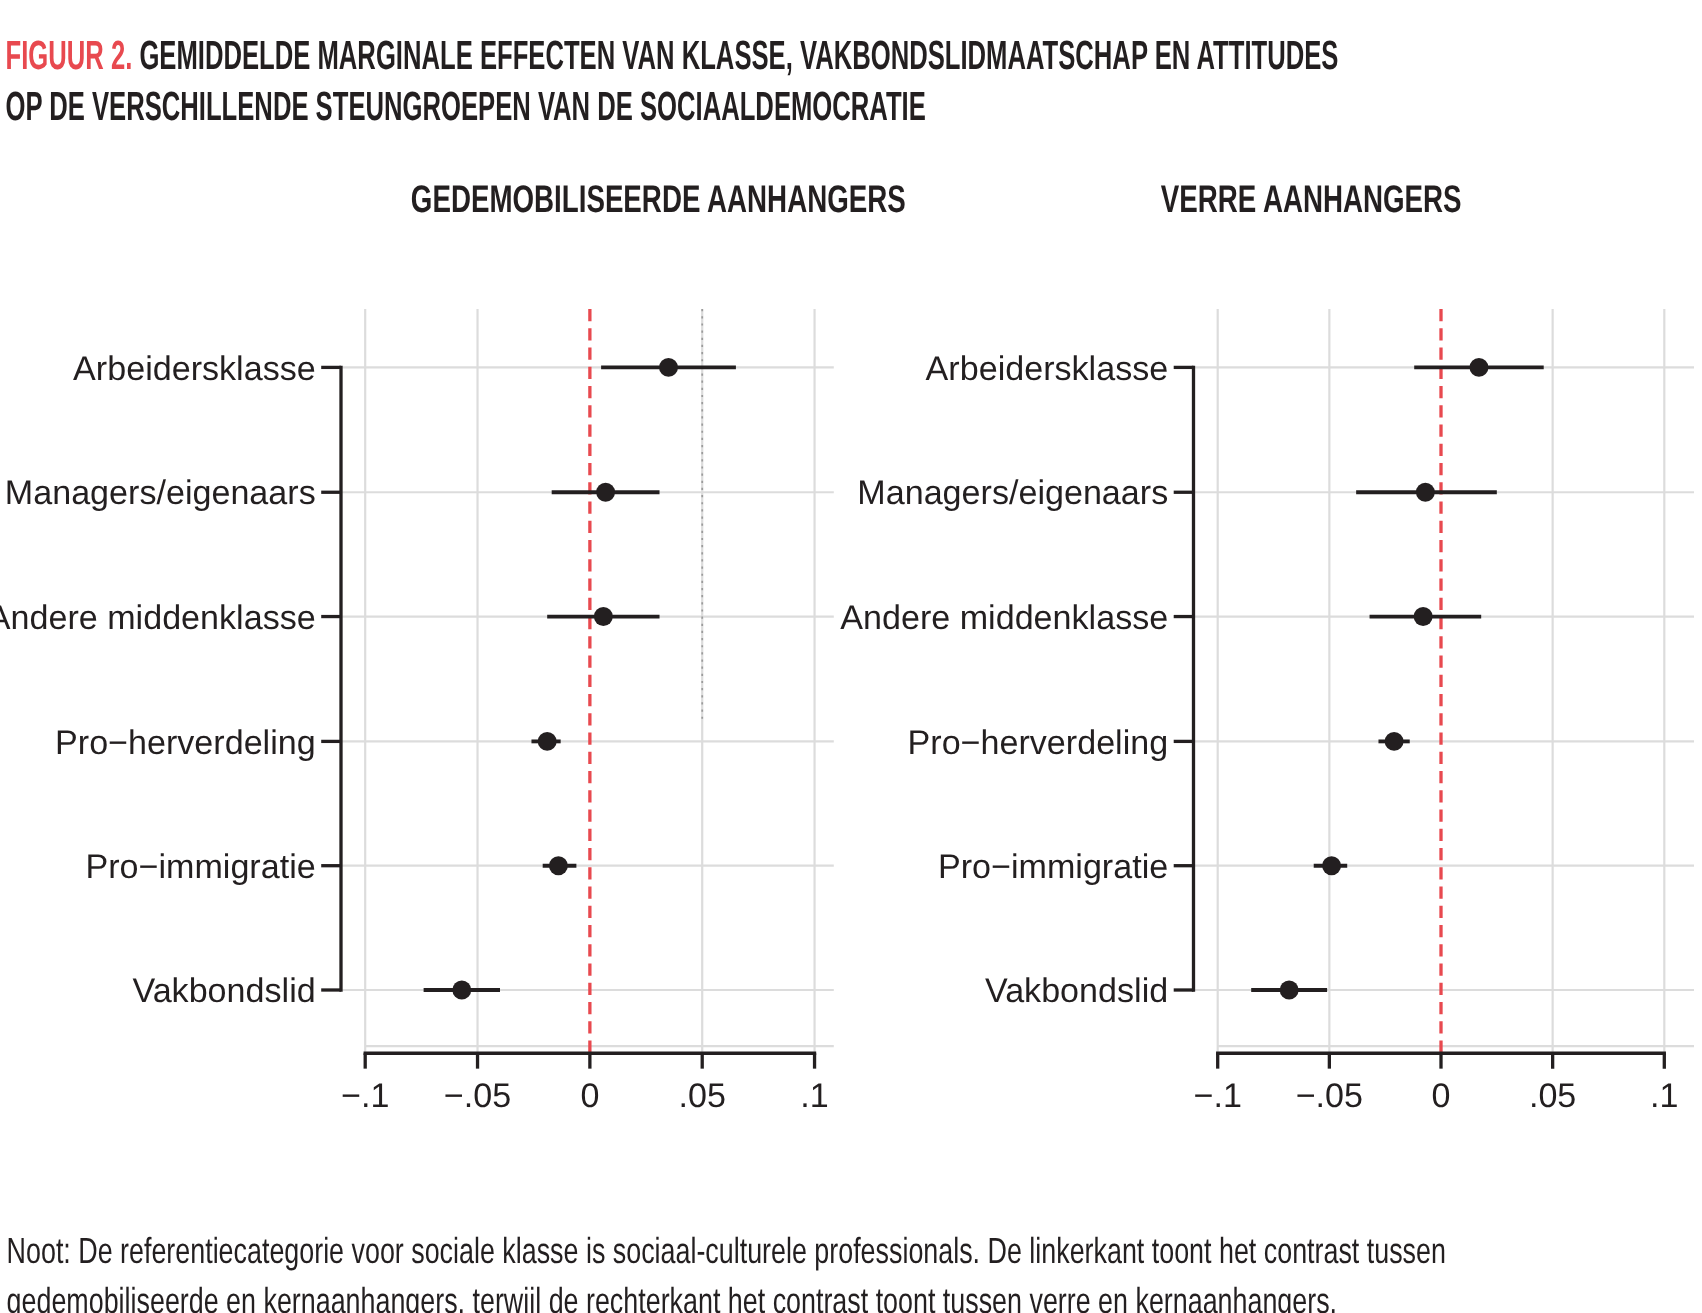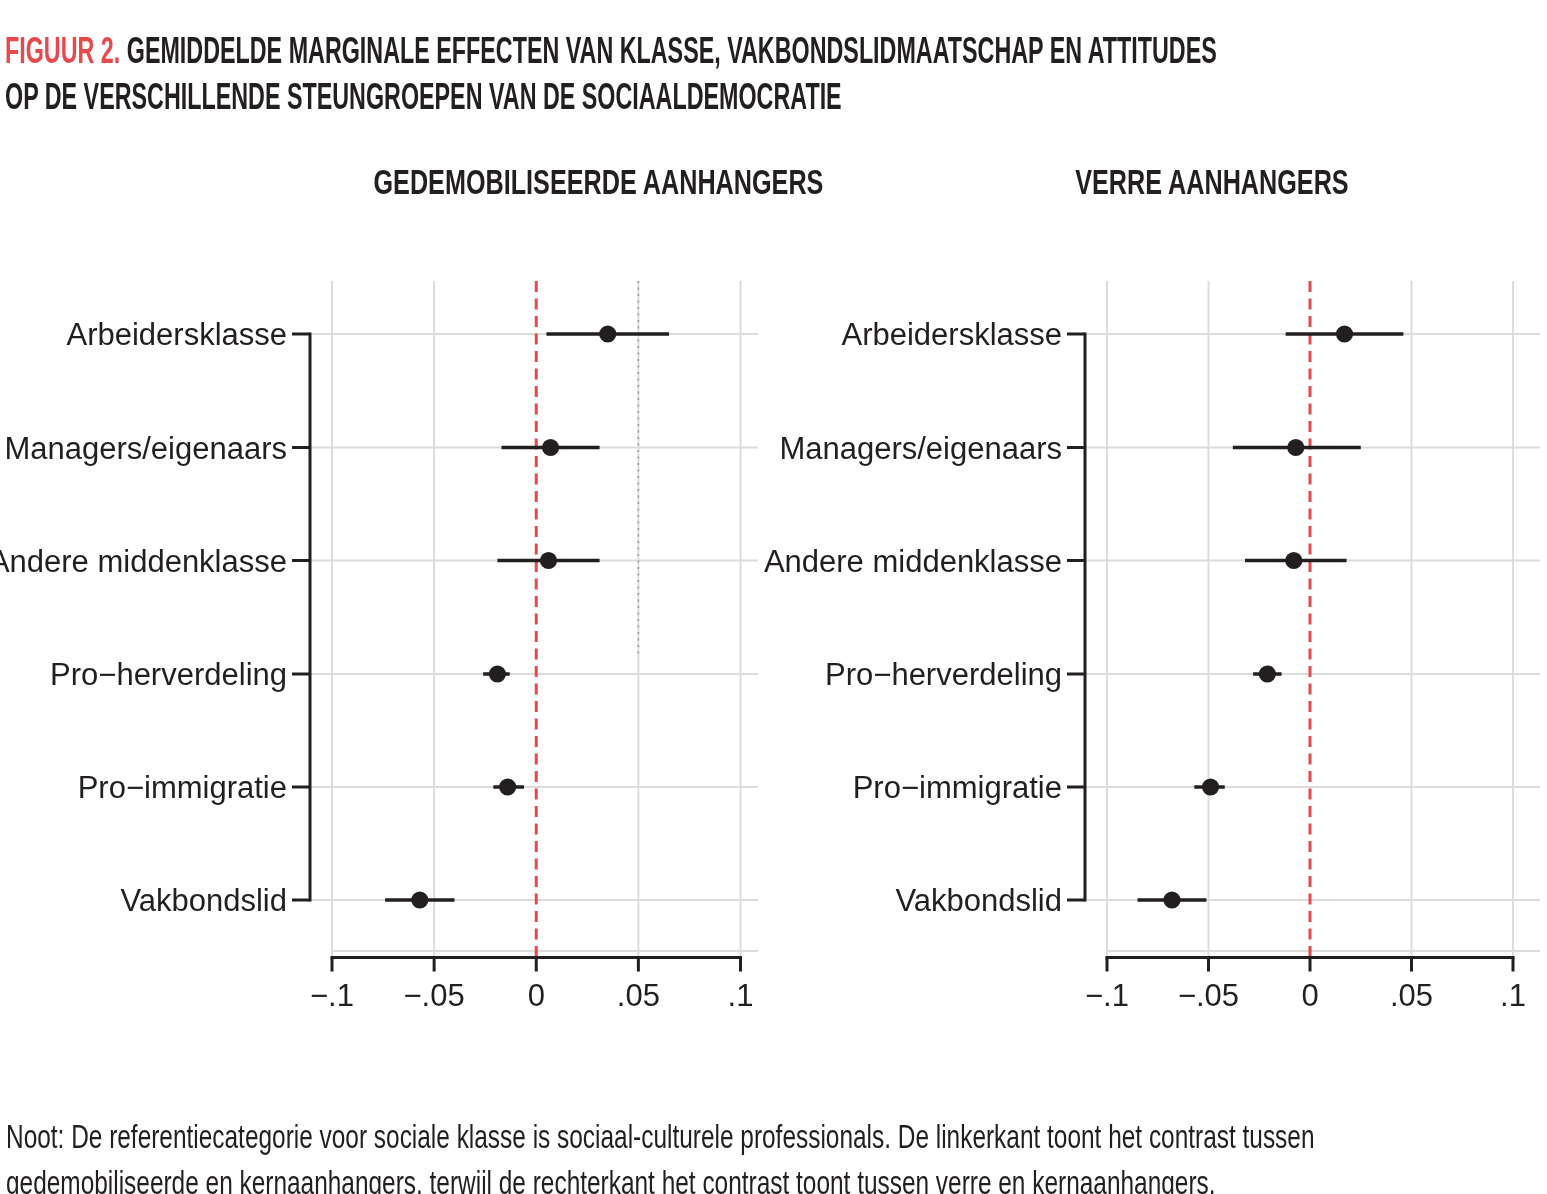--- a/index.html
+++ b/index.html
@@ -18,21 +18,21 @@
 <body>
 
 <div class="page">
 
   <div class="fig-title">
     <div><span class="cond"><span class="red">FIGUUR 2.</span> <span>GEMIDDELDE MARGINALE EFFECTEN VAN KLASSE, VAKBONDSLIDMAATSCHAP EN ATTITUDES</span></span></div>
     <div><span class="cond">OP DE VERSCHILLENDE STEUNGROEPEN VAN DE SOCIAALDEMOCRATIE</span></div>
   </div>
 
   <div class="panel-title" style="left:286px;"><span class="condc">GEDEMOBILISEERDE AANHANGERS</span></div>
-  <div class="panel-title" style="left:962px;"><span class="condc">VERRE AANHANGERS</span></div>
+  <div class="panel-title" style="left:942px;"><span class="condc">VERRE AANHANGERS</span></div>
 
   <svg id="chart" width="1547" height="1194" viewBox="0 0 1547 1194">
       <line x1="332" y1="265" x2="332" y2="941.5" stroke="#dcdcdc" stroke-width="2"></line>
       <line x1="434.125" y1="265" x2="434.125" y2="941.5" stroke="#dcdcdc" stroke-width="2"></line>
       <line x1="638.375" y1="265" x2="638.375" y2="941.5" stroke="#dcdcdc" stroke-width="2"></line>
       <line x1="740.5" y1="265" x2="740.5" y2="941.5" stroke="#dcdcdc" stroke-width="2"></line>
       <line x1="332" y1="935" x2="758" y2="935" stroke="#dcdcdc" stroke-width="2"></line>
       <line x1="310" y1="318" x2="758" y2="318" stroke="#dcdcdc" stroke-width="2"></line>
       <line x1="310" y1="431.5" x2="758" y2="431.5" stroke="#dcdcdc" stroke-width="2"></line>
       <line x1="310" y1="544.5" x2="758" y2="544.5" stroke="#dcdcdc" stroke-width="2"></line>

